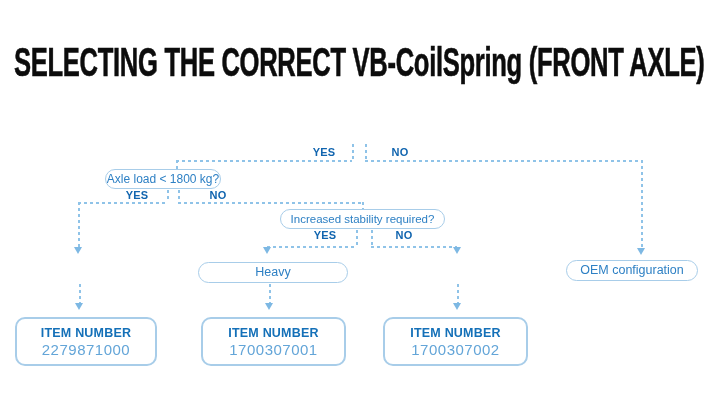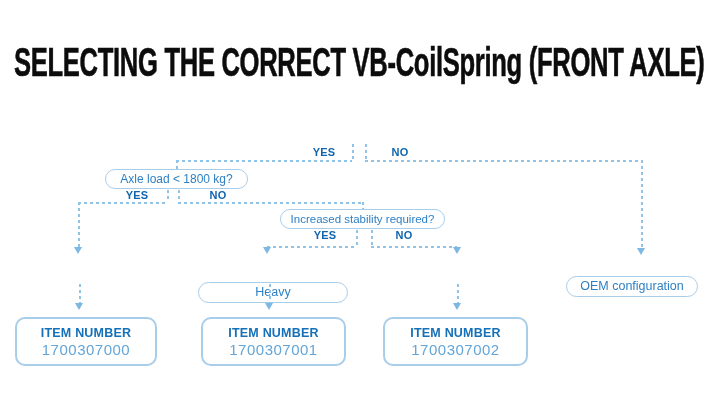--- a/index.html
+++ b/index.html
@@ -78,54 +78,54 @@
   <div class="yn" style="left:296px;top:146px;">YES</div>
   <div class="yn" style="left:372px;top:146px;">NO</div>
   <div class="vdash" style="left:352px;top:144px;height:16px;"></div>
   <div class="vdash" style="left:365px;top:144px;height:16px;"></div>
   <div class="hdash" style="left:176px;top:160px;width:176px;"></div>
   <div class="hdash" style="left:365px;top:160px;width:276px;"></div>
   <div class="vdash" style="left:176px;top:160px;height:9px;"></div>
   <div class="vdash" style="left:641px;top:160px;height:88px;"></div>
   <div class="arrow" style="left:637px;top:248px;"></div>
 
-  <div class="pill" style="left:105px;top:169px;width:143px;">Axle load &lt; 1800 kg?</div>
+  <div class="pill" style="left:105px;top:169px;width:116px;">Axle load &lt; 1800 kg?</div>
   <div class="yn" style="left:109px;top:189px;">YES</div>
   <div class="yn" style="left:190px;top:189px;">NO</div>
   <div class="vdash" style="left:167px;top:190px;height:12px;"></div>
   <div class="vdash" style="left:178px;top:190px;height:12px;"></div>
   <div class="hdash" style="left:78px;top:202px;width:89px;"></div>
   <div class="hdash" style="left:178px;top:202px;width:184px;"></div>
   <div class="vdash" style="left:78px;top:202px;height:45px;"></div>
   <div class="arrow" style="left:74px;top:247px;"></div>
   <div class="vdash" style="left:362px;top:202px;height:7px;"></div>
 
   <div class="pill" style="left:280px;top:209px;width:165px;font-size:11.5px;">Increased stability required?</div>
   <div class="yn" style="left:297px;top:229px;">YES</div>
   <div class="yn" style="left:376px;top:229px;">NO</div>
   <div class="vdash" style="left:356px;top:230px;height:16px;"></div>
   <div class="vdash" style="left:371px;top:230px;height:16px;"></div>
   <div class="hdash" style="left:267px;top:246px;width:89px;"></div>
   <div class="hdash" style="left:371px;top:246px;width:86px;"></div>
   <div class="arrow" style="left:263px;top:247px;"></div>
   <div class="arrow" style="left:453px;top:247px;"></div>
 
-  <div class="pill outcome" style="left:198px;top:262px;width:150px;margin-top:20px;">Heavy</div>
-  <div class="pill outcome" style="left:566px;top:276px;width:132px;">OEM configuration</div>
+  <div class="pill outcome" style="left:198px;top:262px;width:150px;">Heavy</div>
+  <div class="pill outcome" style="left:566px;top:260px;width:132px;">OEM configuration</div>
 
   <div class="vdash" style="left:79px;top:284px;height:19px;"></div>
   <div class="arrow" style="left:75px;top:303px;"></div>
   <div class="vdash" style="left:269px;top:284px;height:19px;"></div>
   <div class="arrow" style="left:265px;top:303px;"></div>
   <div class="vdash" style="left:457px;top:284px;height:19px;"></div>
   <div class="arrow" style="left:453px;top:303px;"></div>
 
   <div class="itembox" style="left:15px;width:142px;">
     <div class="lbl">ITEM NUMBER</div>
-    <div class="num">1700307000</div>
+    <div class="num">2279871000</div>
   </div>
   <div class="itembox" style="left:201px;width:145px;">
     <div class="lbl">ITEM NUMBER</div>
     <div class="num">1700307001</div>
   </div>
   <div class="itembox" style="left:383px;width:145px;">
     <div class="lbl">ITEM NUMBER</div>
     <div class="num">1700307002</div>
   </div>
 

